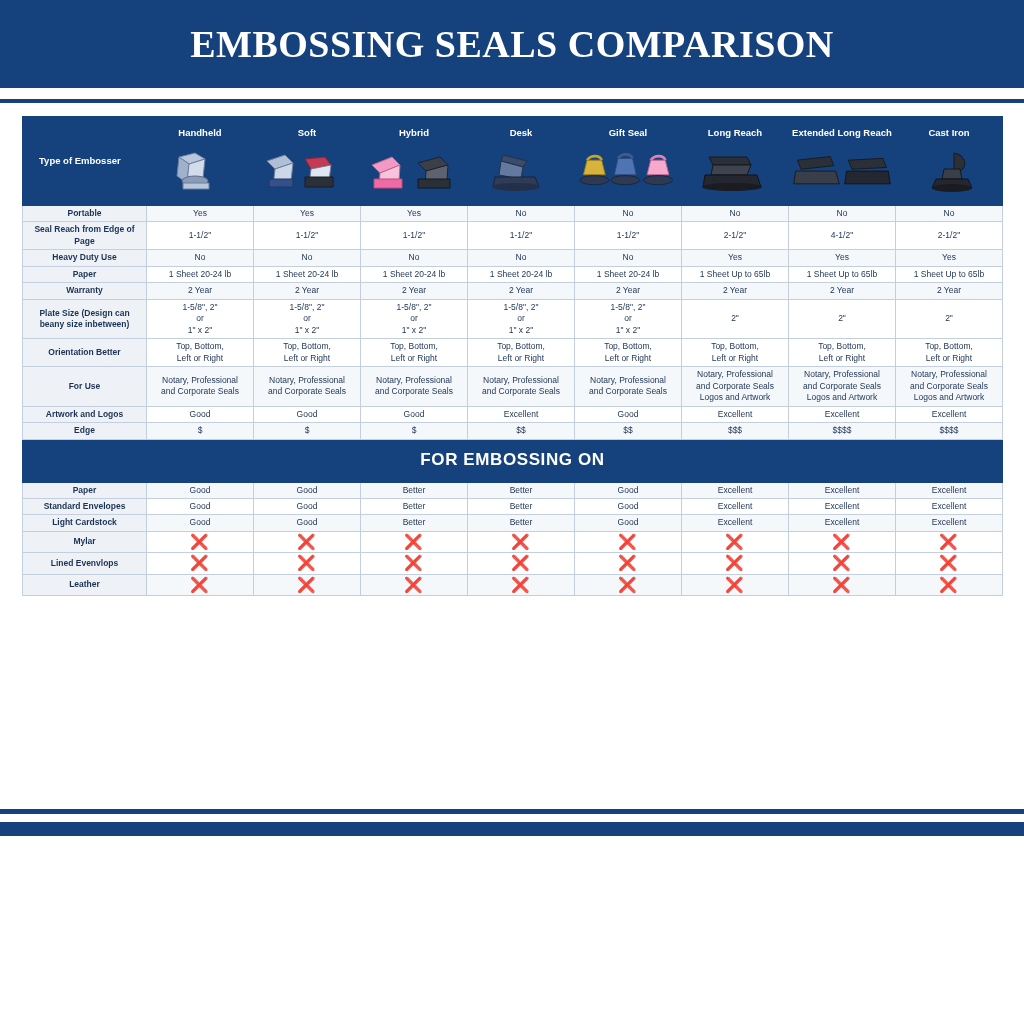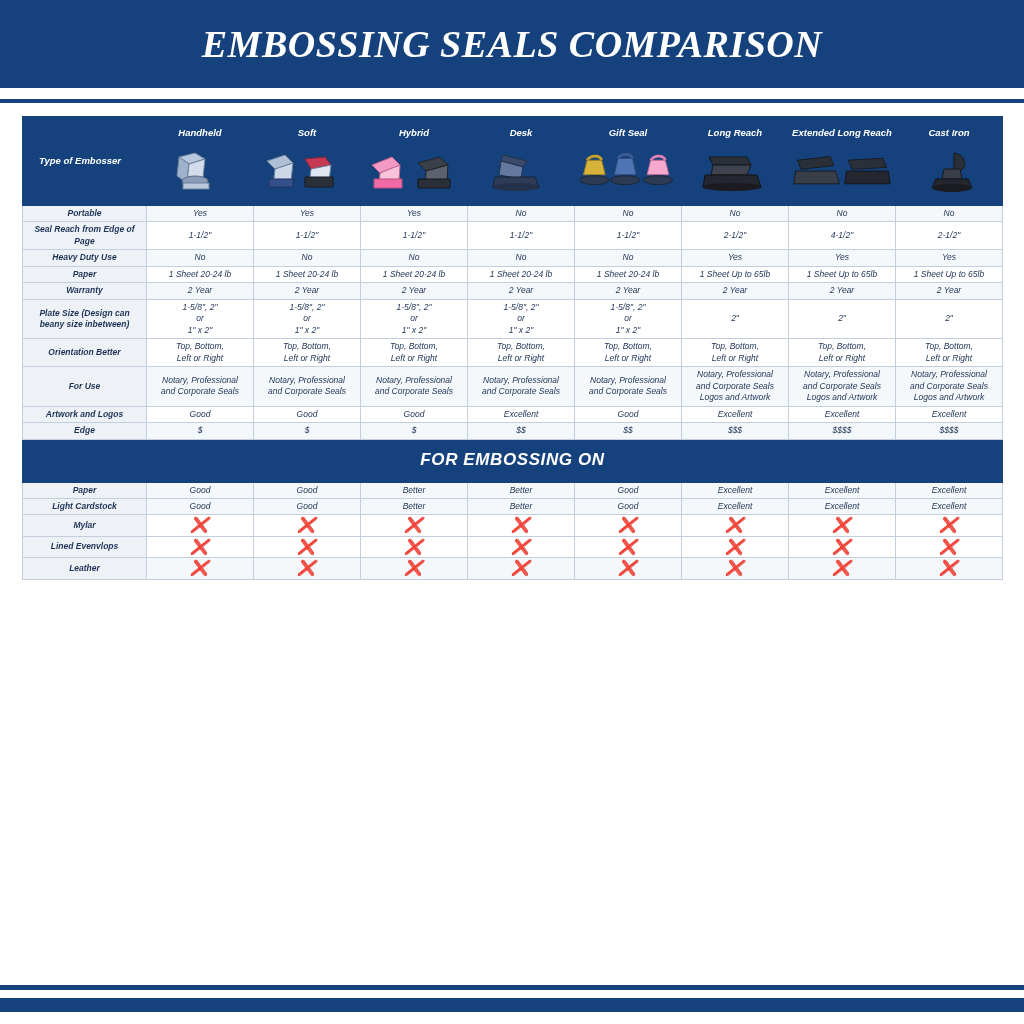--- a/index.html
+++ b/index.html
@@ -10,23 +10,22 @@
     width: 1024px;
     height: 1024px;
     background: #ffffff;
     font-family: "Liberation Sans", sans-serif;
     color: #1a2d4e;
     overflow: hidden;
   }
   .page {
     position: relative;
     width: 1024px;
-    height: 1012px;
+    height: 836px;
     box-sizing: border-box;
-    font-style: italic;
   }
   
   .header-bar {
     height: 88px;
     background: #15427c;
     display: flex;
     align-items: center;
     justify-content: center;
   }
   .header-title {
@@ -382,20 +381,31 @@
             <td class="rowhead">Paper</td>
             <td>Good</td>
             <td>Good</td>
             <td>Better</td>
             <td>Better</td>
             <td>Good</td>
             <td>Excellent</td>
             <td>Excellent</td>
             <td>Excellent</td>
           </tr>
+          <tr class="plain">
+            <td class="rowhead">Standard Envelopes</td>
+            <td>Good</td>
+            <td>Good</td>
+            <td>Better</td>
+            <td>Better</td>
+            <td>Good</td>
+            <td>Excellent</td>
+            <td>Excellent</td>
+            <td>Excellent</td>
+          </tr>
           <tr class="alt">
             <td class="rowhead">Light Cardstock</td>
             <td>Good</td>
             <td>Good</td>
             <td>Better</td>
             <td>Better</td>
             <td>Good</td>
             <td>Excellent</td>
             <td>Excellent</td>
             <td>Excellent</td>

